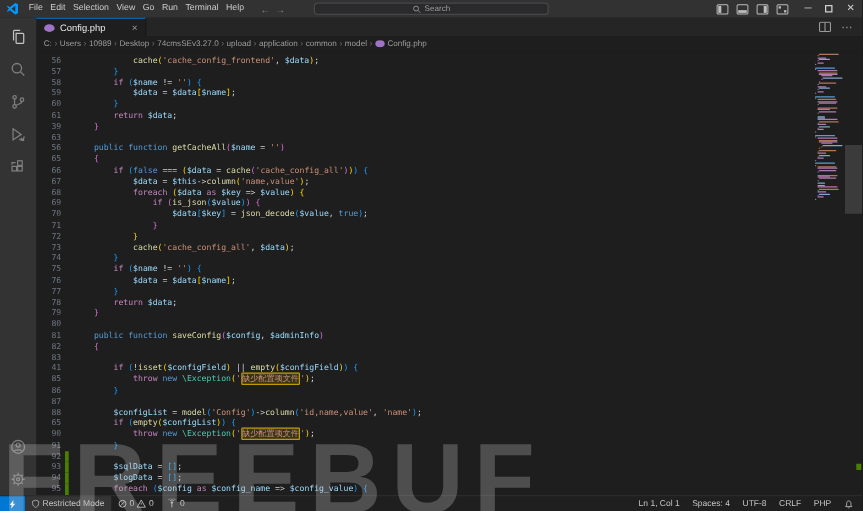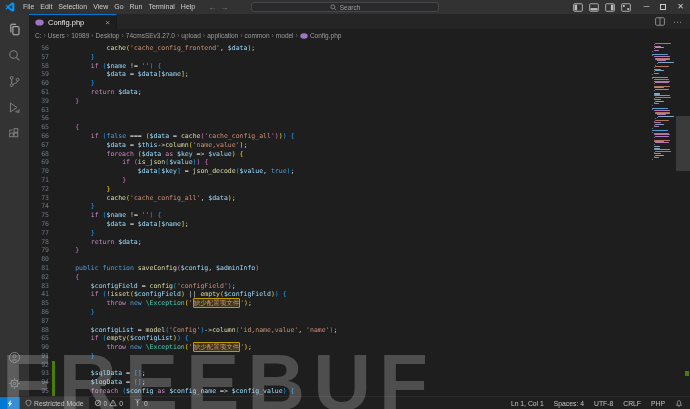--- a/index.html
+++ b/index.html
@@ -263,20 +263,21 @@
           <span class="codeline">    <span style="color:#da70d6">}</span></span>
         </div>
         <div class="row">
           <div class="gutter-num">63</div>
           <div class="deco"></div>
           <span class="codeline"></span>
         </div>
         <div class="row">
           <div class="gutter-num">56</div>
           <div class="deco"></div>
+          <span class="codeline">    <span class="t-kw">public</span> <span class="t-kw">function</span> <span class="t-fn">getCacheAll</span><span style="color:#da70d6">(</span><span class="t-var">$name</span> = <span class="t-str">''</span><span style="color:#da70d6">)</span></span>
         </div>
         <div class="row">
           <div class="gutter-num">65</div>
           <div class="deco"></div>
           <span class="codeline">    <span style="color:#da70d6">{</span></span>
         </div>
         <div class="row">
           <div class="gutter-num">66</div>
           <div class="deco"></div>
           <span class="codeline">        <span class="t-ctrl">if</span> <span style="color:#179fff">(</span><span class="t-kw">false</span> === <span style="color:#ffd700">(</span><span class="t-var">$data</span> = <span class="t-fn">cache</span><span style="color:#da70d6">(</span><span class="t-str">'cache_config_all'</span><span style="color:#da70d6">)</span><span style="color:#ffd700">)</span><span style="color:#179fff">)</span> <span style="color:#179fff">{</span></span>
@@ -357,21 +358,20 @@
           <span class="codeline">    <span class="t-kw">public</span> <span class="t-kw">function</span> <span class="t-fn">saveConfig</span><span style="color:#da70d6">(</span><span class="t-var">$config</span>, <span class="t-var">$adminInfo</span><span style="color:#da70d6">)</span></span>
         </div>
         <div class="row">
           <div class="gutter-num">82</div>
           <div class="deco"></div>
           <span class="codeline">    <span style="color:#da70d6">{</span></span>
         </div>
         <div class="row">
           <div class="gutter-num">83</div>
           <div class="deco"></div>
-          <span class="codeline">        <span class="t-var">$configField</span> = <span class="t-fn">config</span><span style="color:#179fff">(</span><span class="t-str">'configField'</span><span style="color:#179fff">)</span>;</span>
         </div>
         <div class="row">
           <div class="gutter-num">41</div>
           <div class="deco"></div>
           <span class="codeline">        <span class="t-ctrl">if</span> <span style="color:#179fff">(</span>!<span class="t-fn">isset</span><span style="color:#ffd700">(</span><span class="t-var">$configField</span><span style="color:#ffd700">)</span> || <span class="t-fn">empty</span><span style="color:#ffd700">(</span><span class="t-var">$configField</span><span style="color:#ffd700">)</span><span style="color:#179fff">)</span> <span style="color:#179fff">{</span></span>
         </div>
         <div class="row">
           <div class="gutter-num">85</div>
           <div class="deco"></div>
           <span class="codeline">            <span class="t-ctrl">throw</span> <span class="t-kw">new</span> <span class="t-cls">\Exception</span><span style="color:#ffd700">(</span><span class="t-str">'<span class="uni">缺少配置项文件</span>'</span><span style="color:#ffd700">)</span>;</span>

